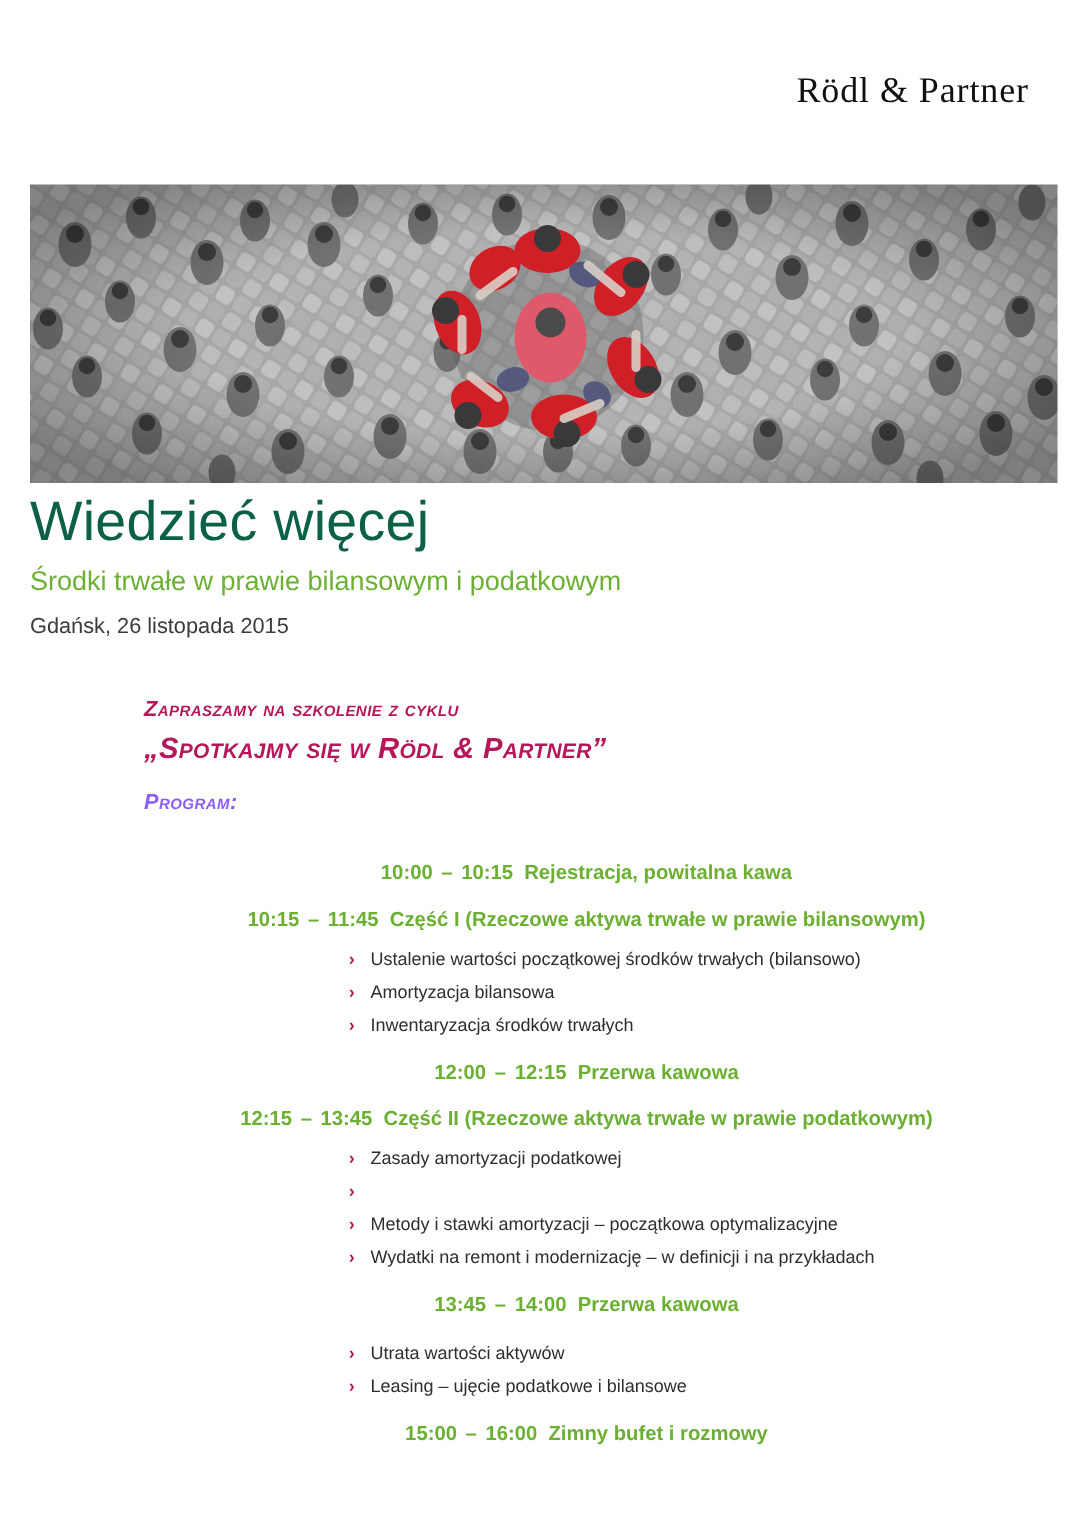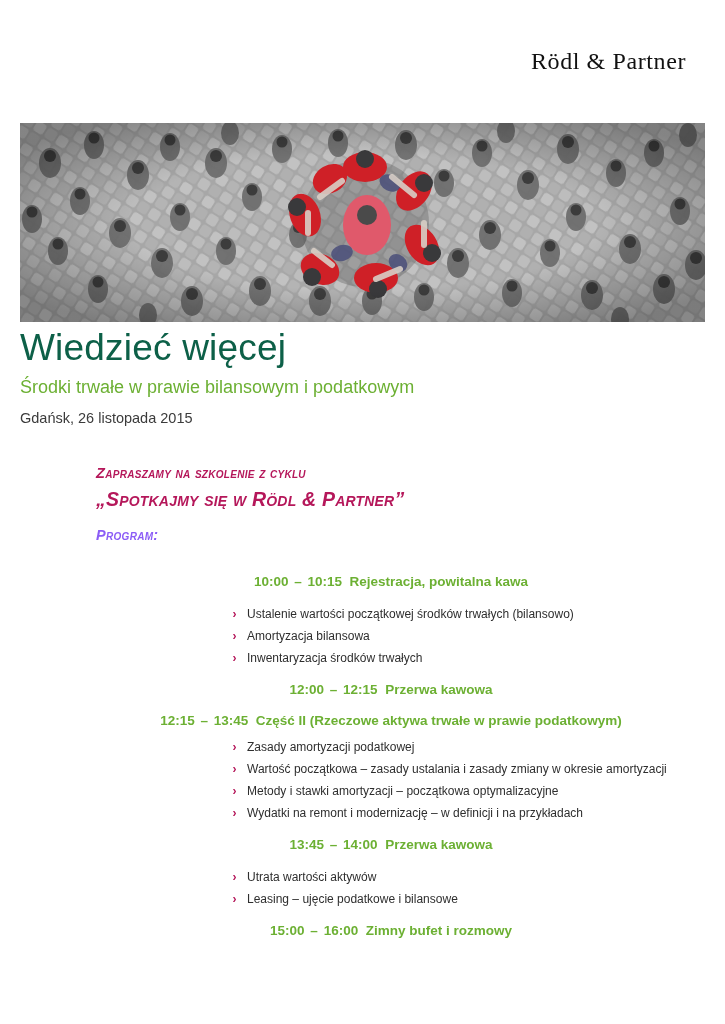--- a/index.html
+++ b/index.html
@@ -320,20 +320,21 @@
   <div class="invite-line1">Zapraszamy na szkolenie z cyklu</div>
   <div class="invite-line2">„Spotkajmy się w Rödl &amp; Partner”</div>
 </div>
 <div class="program-label">Program:</div>
 
 <div class="program">
     <div class="prog-entry">
       <div class="prog-head"><span>10:00</span><span class="sep"> – </span><span>10:15</span><span>&nbsp; Rejestracja, powitalna kawa</span></div>
     </div>
     <div class="prog-entry">
+      <div class="prog-head"><span>10:15</span><span class="sep"> – </span><span>11:45</span><span>&nbsp; Część I (Rzeczowe aktywa trwałe w prawie bilansowym)</span></div>
       <div class="sub-list">
         <div class="sub-item">
           <span class="sub-bullet">›</span>
           <span class="sub-text">Ustalenie wartości początkowej środków trwałych (bilansowo)</span>
         </div>
         <div class="sub-item">
           <span class="sub-bullet">›</span>
           <span class="sub-text">Amortyzacja bilansowa</span>
         </div>
         <div class="sub-item">
@@ -347,21 +348,20 @@
     </div>
     <div class="prog-entry">
       <div class="prog-head"><span>12:15</span><span class="sep"> – </span><span>13:45</span><span>&nbsp; Część II (Rzeczowe aktywa trwałe w prawie podatkowym)</span></div>
       <div class="sub-list">
         <div class="sub-item">
           <span class="sub-bullet">›</span>
           <span class="sub-text">Zasady amortyzacji podatkowej</span>
         </div>
         <div class="sub-item">
           <span class="sub-bullet">›</span>
-          <span class="sub-text">Wartość początkowa – zasady ustalania i zasady zmiany w okresie amortyzacji</span>
         </div>
         <div class="sub-item">
           <span class="sub-bullet">›</span>
           <span class="sub-text">Metody i stawki amortyzacji – początkowa optymalizacyjne</span>
         </div>
         <div class="sub-item">
           <span class="sub-bullet">›</span>
           <span class="sub-text">Wydatki na remont i modernizację – w definicji i na przykładach</span>
         </div>
       </div>

